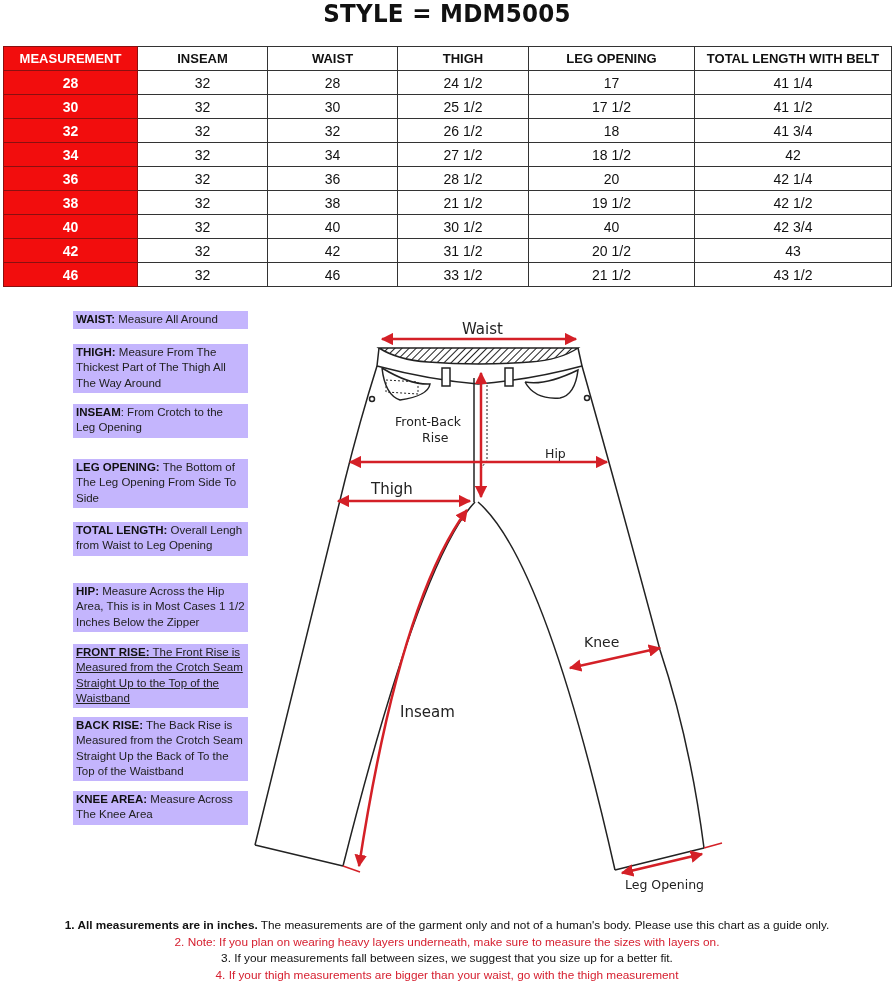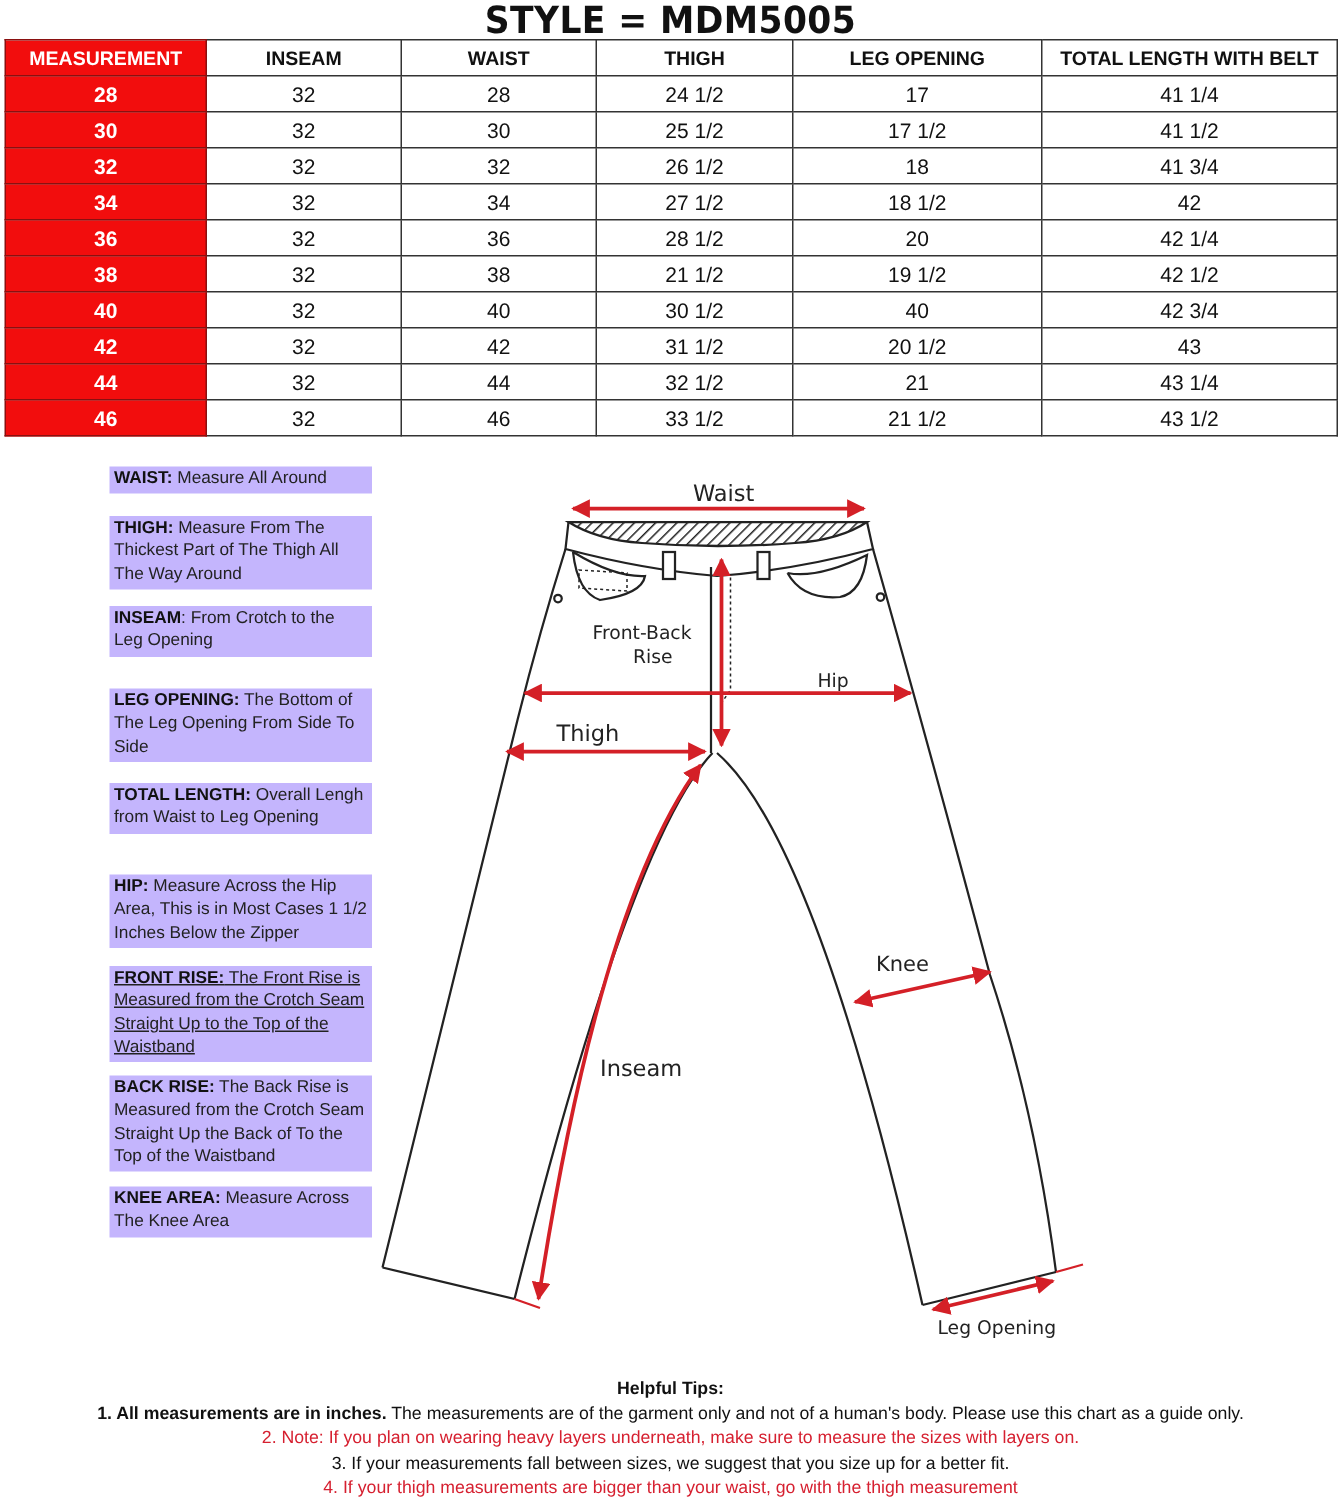--- a/index.html
+++ b/index.html
@@ -1,18 +1,18 @@
 <!DOCTYPE html>
 <html><head>
 <meta charset="utf-8">
 <style>
   html, body { margin:0; padding:0; background:#fff; }
   body { width:894px; height:1000px; position:relative; overflow:hidden; font-family:"Liberation Sans", sans-serif; color:#111; }
   .title { position:absolute; left:0; top:0; width:894px; height:30px; text-align:center; font-family:"DejaVu Sans", sans-serif; font-weight:bold; font-size:25px; line-height:28px; letter-spacing:0.3px; color:#111; transform:scaleX(0.92); }
-  table.sz { position:absolute; left:3px; top:26px; width:888px; border-collapse:collapse; table-layout:fixed; }
+  table.sz { position:absolute; left:3px; top:46px; width:888px; border-collapse:collapse; table-layout:fixed; }
   table.sz th, table.sz td { border:1.5px solid #333; height:23px; padding:0; text-align:center; font-family:"Liberation Sans", sans-serif; font-size:14px; }
   table.sz th { font-size:13px; font-weight:bold; color:#111; }
   table.sz th.red, table.sz td.red { background:#f20d0d; color:#fff; font-weight:bold; border-color:#8a1010; }
   table.sz td { color:#111;margin-top:35px; }
   .defs { position:absolute; left:73px; top:311px; width:175px; }
   .def { background:#c4b5fd; font-size:11.5px; line-height:15.3px; color:#222; padding:1px 3px 2px 3px; position:absolute; left:0; width:169px; }
   .def b { color:#111; }
   .diagram { position:absolute; left:250px; top:310px; width:644px; height:600px; }
   .tips { position:absolute; left:0; top:917px; width:894px; text-align:center; font-size:11.8px; line-height:16.6px; }
   .tips .h { font-weight:bold; color:#111; }
@@ -102,28 +102,20 @@
       </tr>
       <tr>
         <td class="red">42</td>
         <td>32</td>
         <td>42</td>
         <td>31 1/2</td>
         <td>20 1/2</td>
         <td>43</td>
       </tr>
       <tr>
-        <td class="red">44</td>
-        <td>32</td>
-        <td>44</td>
-        <td>32 1/2</td>
-        <td>21</td>
-        <td>43 1/4</td>
-      </tr>
-      <tr>
         <td class="red">46</td>
         <td>32</td>
         <td>46</td>
         <td>33 1/2</td>
         <td>21 1/2</td>
         <td>43 1/2</td>
       </tr>
     </tbody>
 </table>
 
@@ -185,18 +177,17 @@
     <text x="422" y="442" font-size="12.5">Rise</text>
     <text x="545" y="458" font-size="12.5">Hip</text>
     <text x="371" y="494" font-size="15">Thigh</text>
     <text x="584" y="647" font-size="14">Knee</text>
     <text x="400" y="717" font-size="15">Inseam</text>
     <text x="625" y="889" font-size="12.5">Leg Opening</text>
   </g>
 </svg>
 
 <div class="tips">
-  <div class="h">Helpful Tips:</div>
   <div class="dark"><b>1. All measurements are in inches.</b><span> The measurements are of the garment only and not of a human's body. Please use this chart as a guide only.</span></div>
   <div class="red">2. Note: If you plan on wearing heavy layers underneath, make sure to measure the sizes with layers on.</div>
   <div class="dark">3. If your measurements fall between sizes, we suggest that you size up for a better fit.</div>
   <div class="red">4. If your thigh measurements are bigger than your waist, go with the thigh measurement</div>
 </div>
 
 </body></html>

